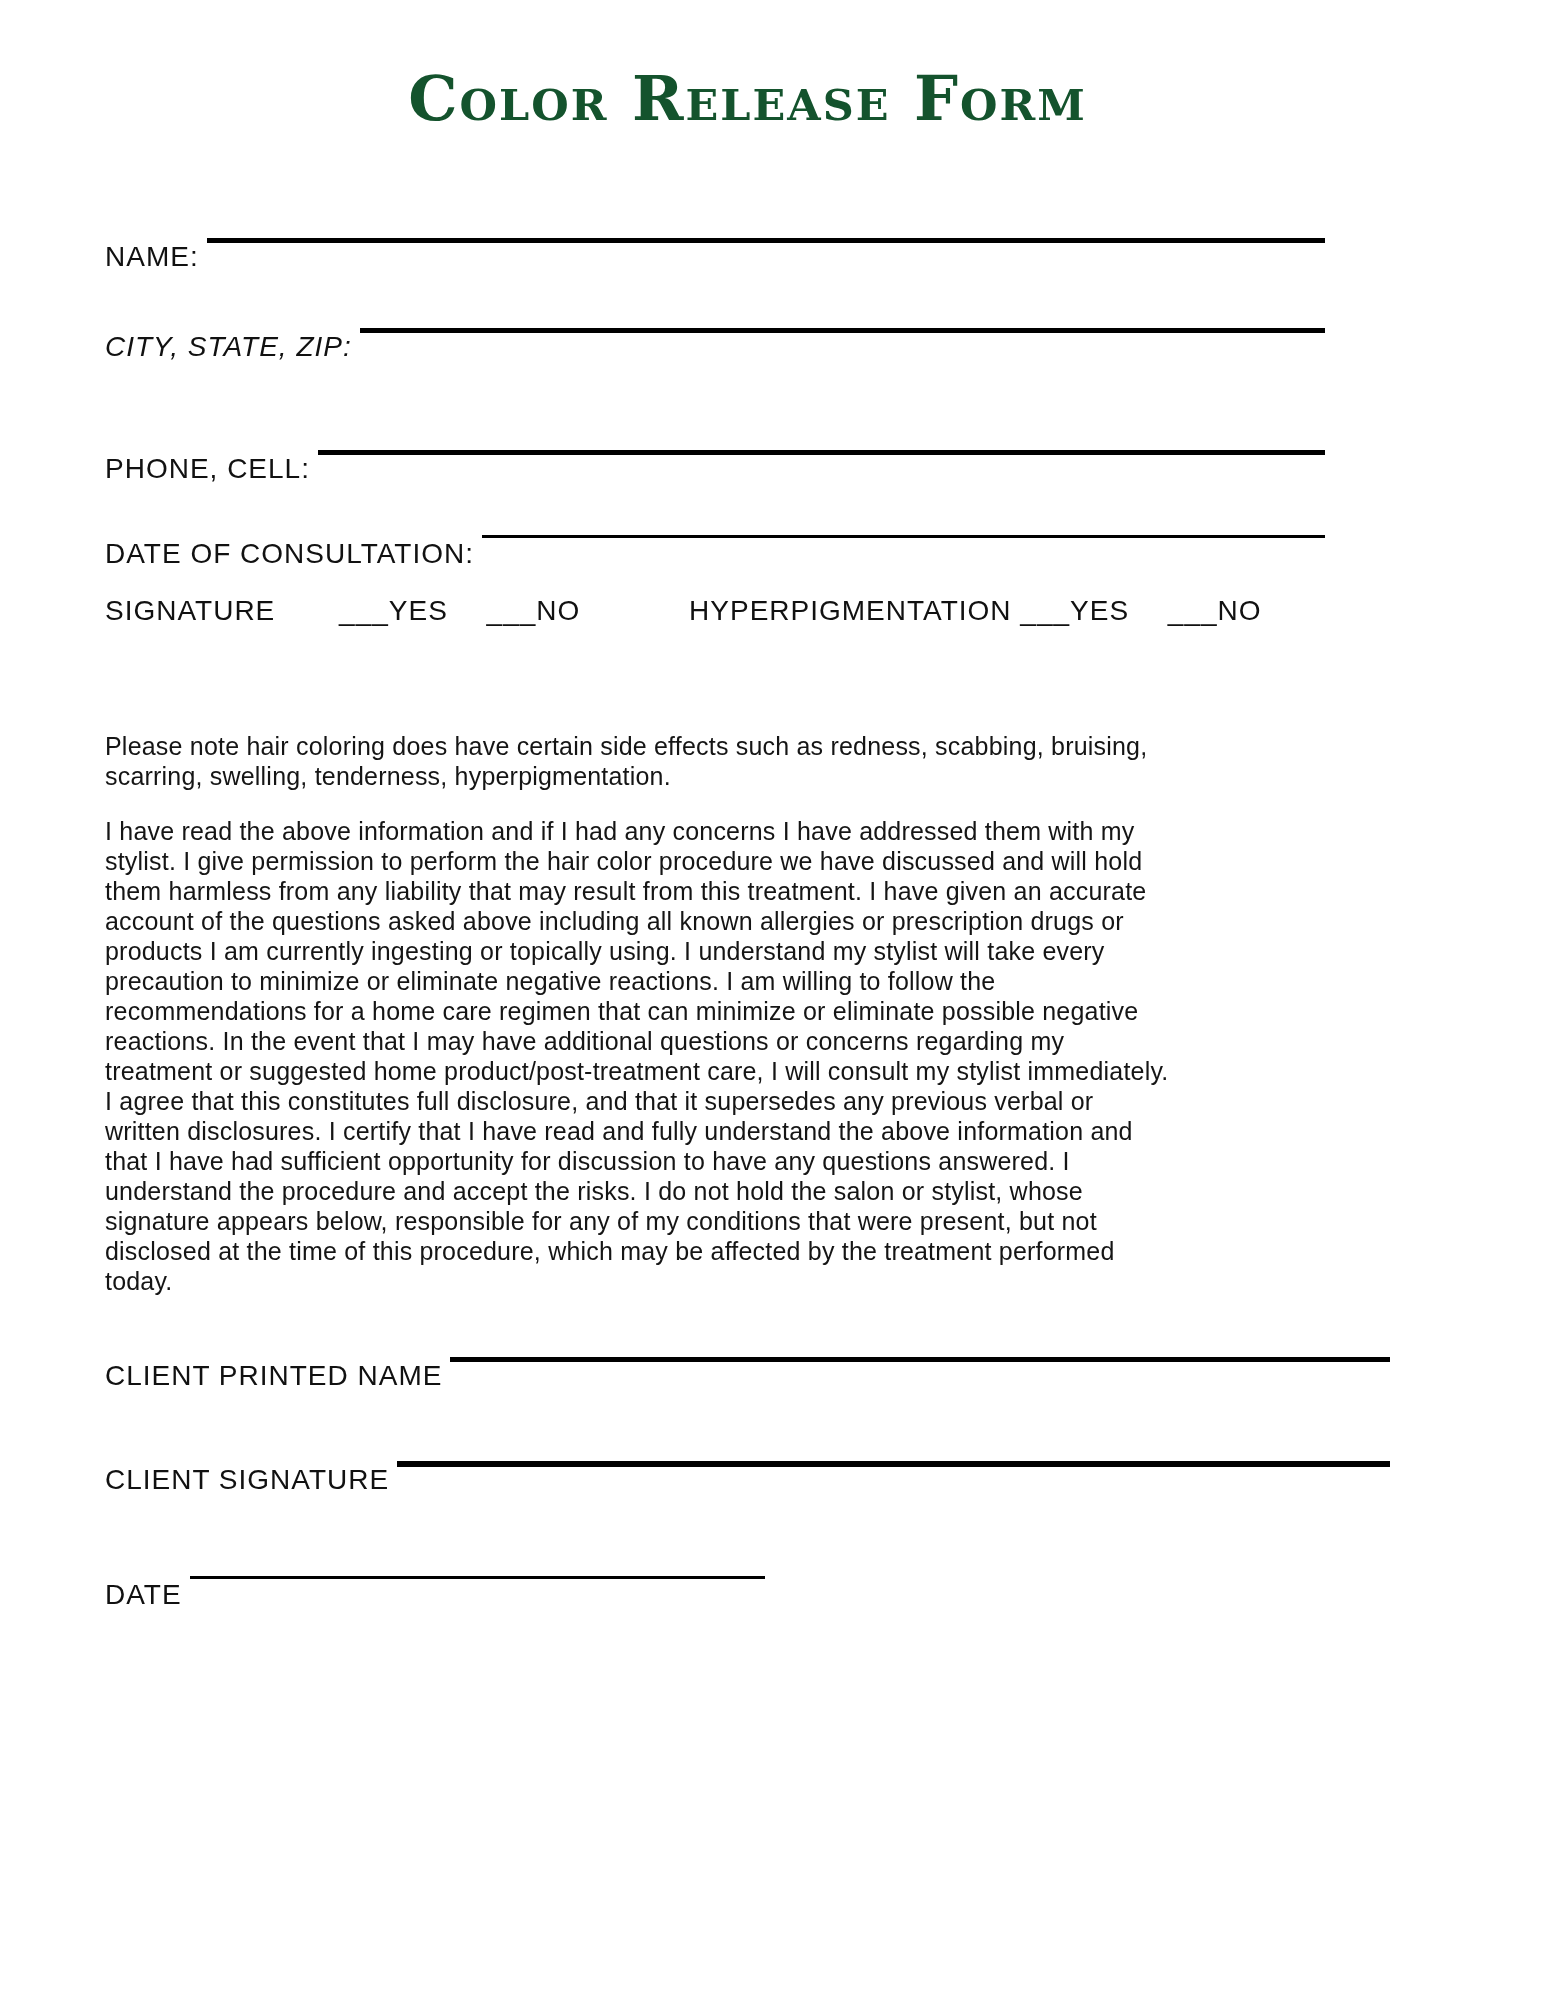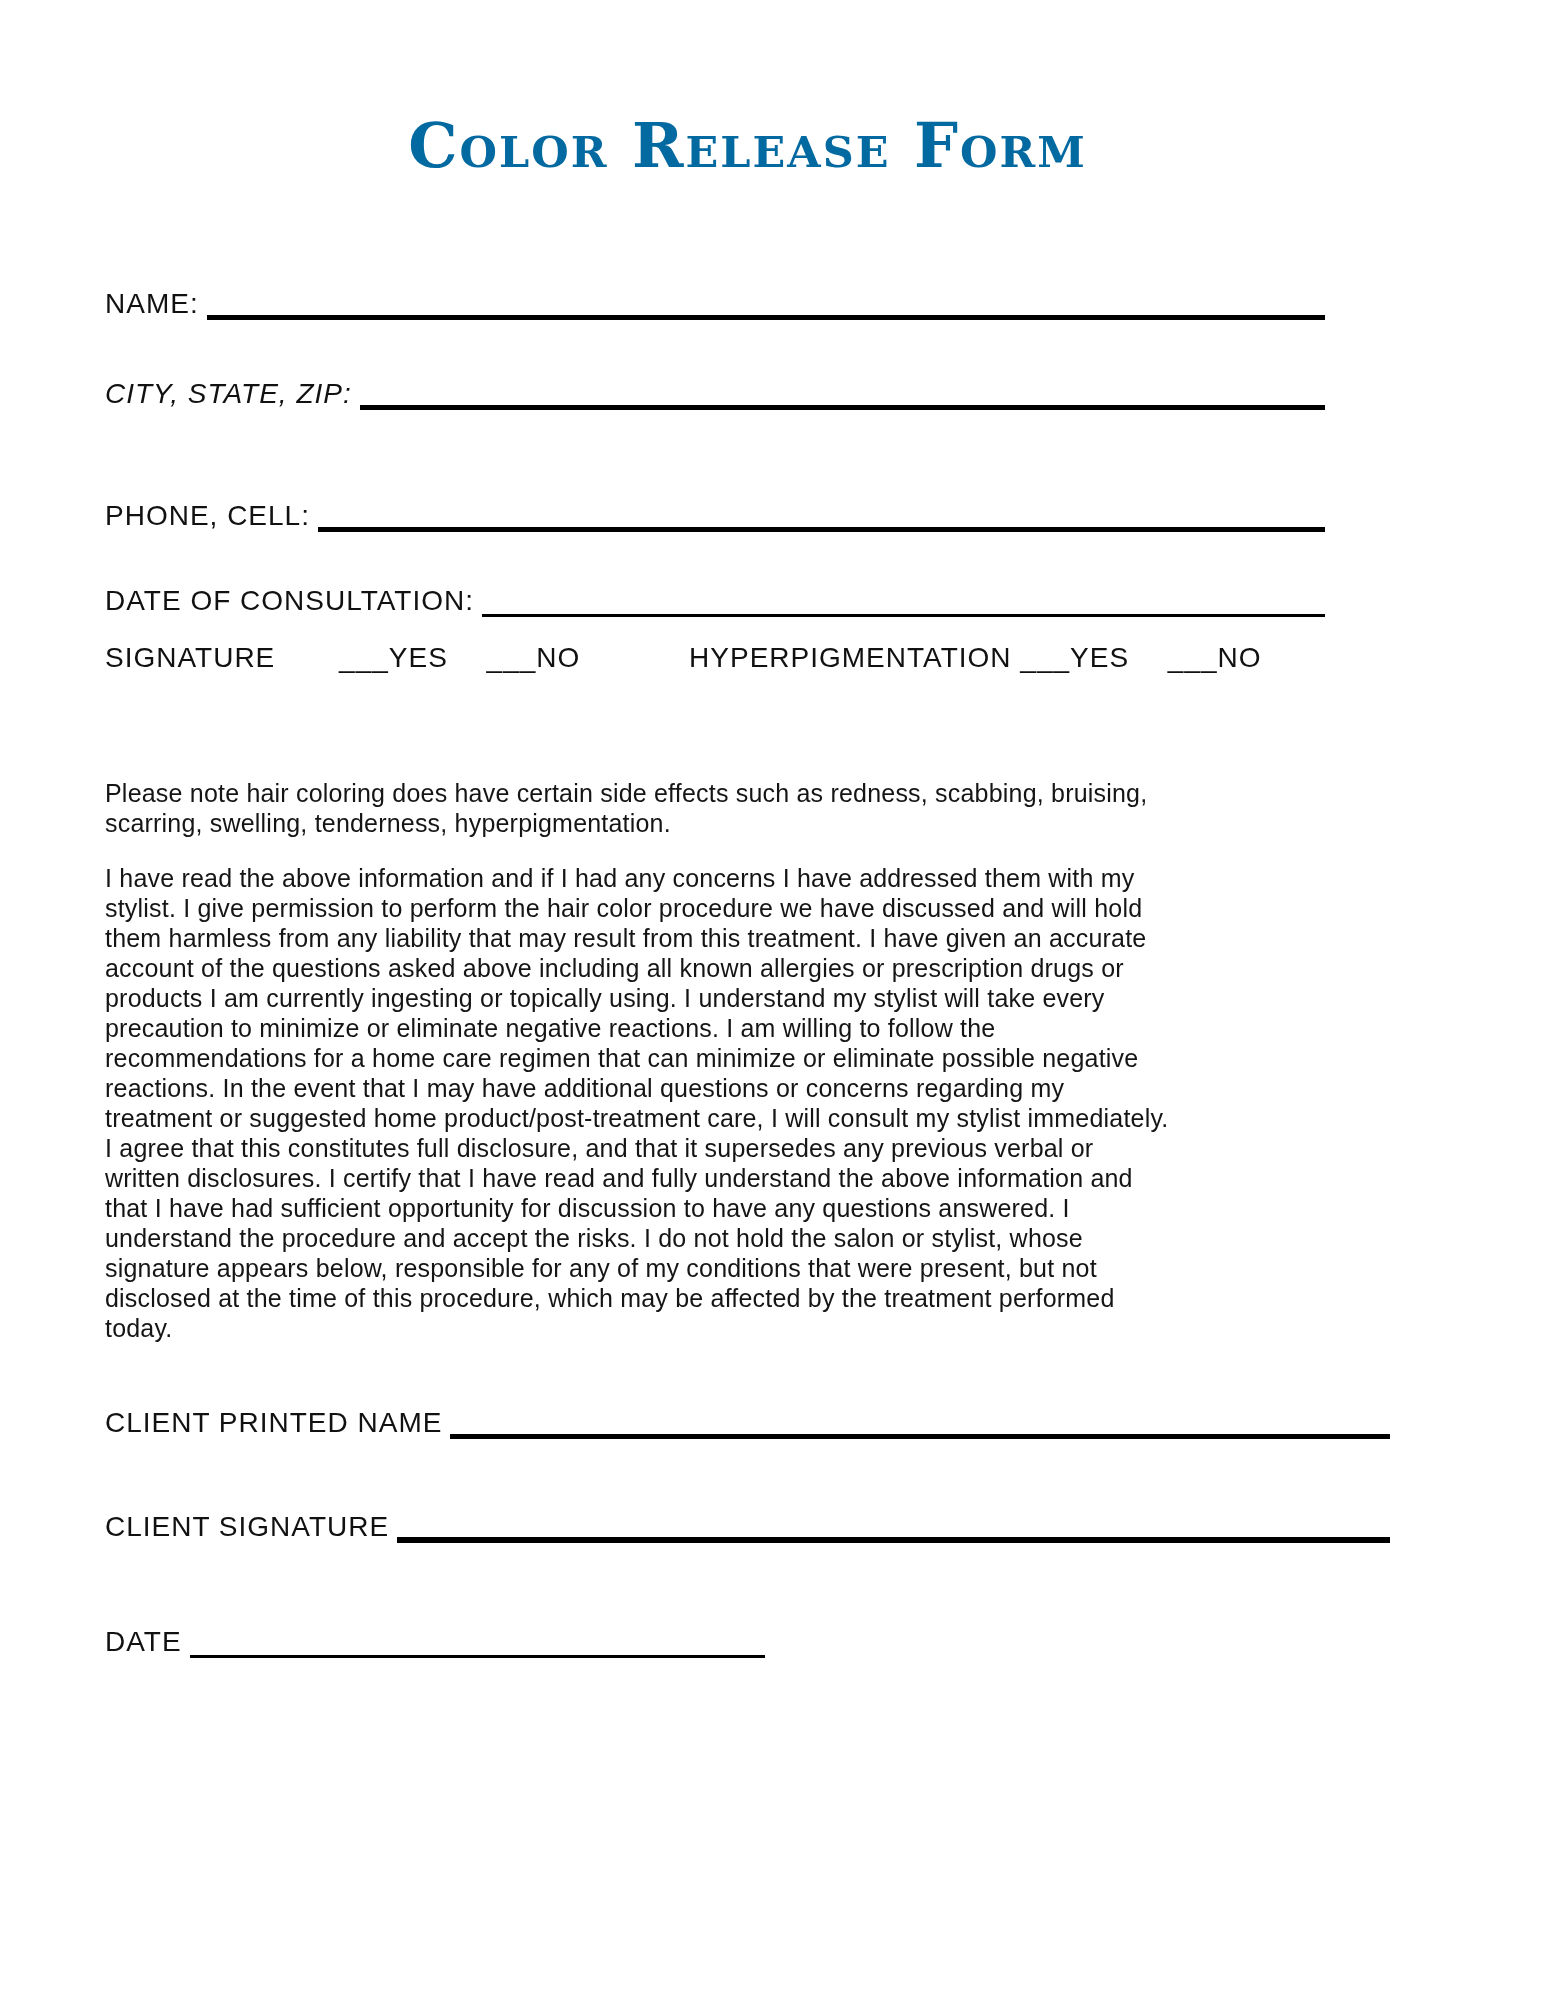--- a/index.html
+++ b/index.html
@@ -9,33 +9,33 @@
     font-family: "Liberation Sans", sans-serif;
     color: #0f0f0f;
     overflow: hidden;
   }
   .content {
     margin-left: 105px;
     width: 1285px;
   }
   .title {
     margin: 0;
-    padding-top: 115px;
+    padding-top: 68px;
     text-align: center;
     font-family: "DejaVu Serif", serif;
     font-weight: 700;
     font-variant: small-caps;
     font-size: 62px;
     line-height: 62px;
     letter-spacing: 2px;
-    color: #0369a1;
+    color: #14532d;
   }
   .field-row {
     display: flex;
-    align-items: flex-end;
+    align-items: flex-start;
     height: 38px;
   }
   .flabel {
     font-size: 28px;
     line-height: 38px;
     letter-spacing: 1px;
     white-space: pre;
     color: #111;
   }
   .fline {

